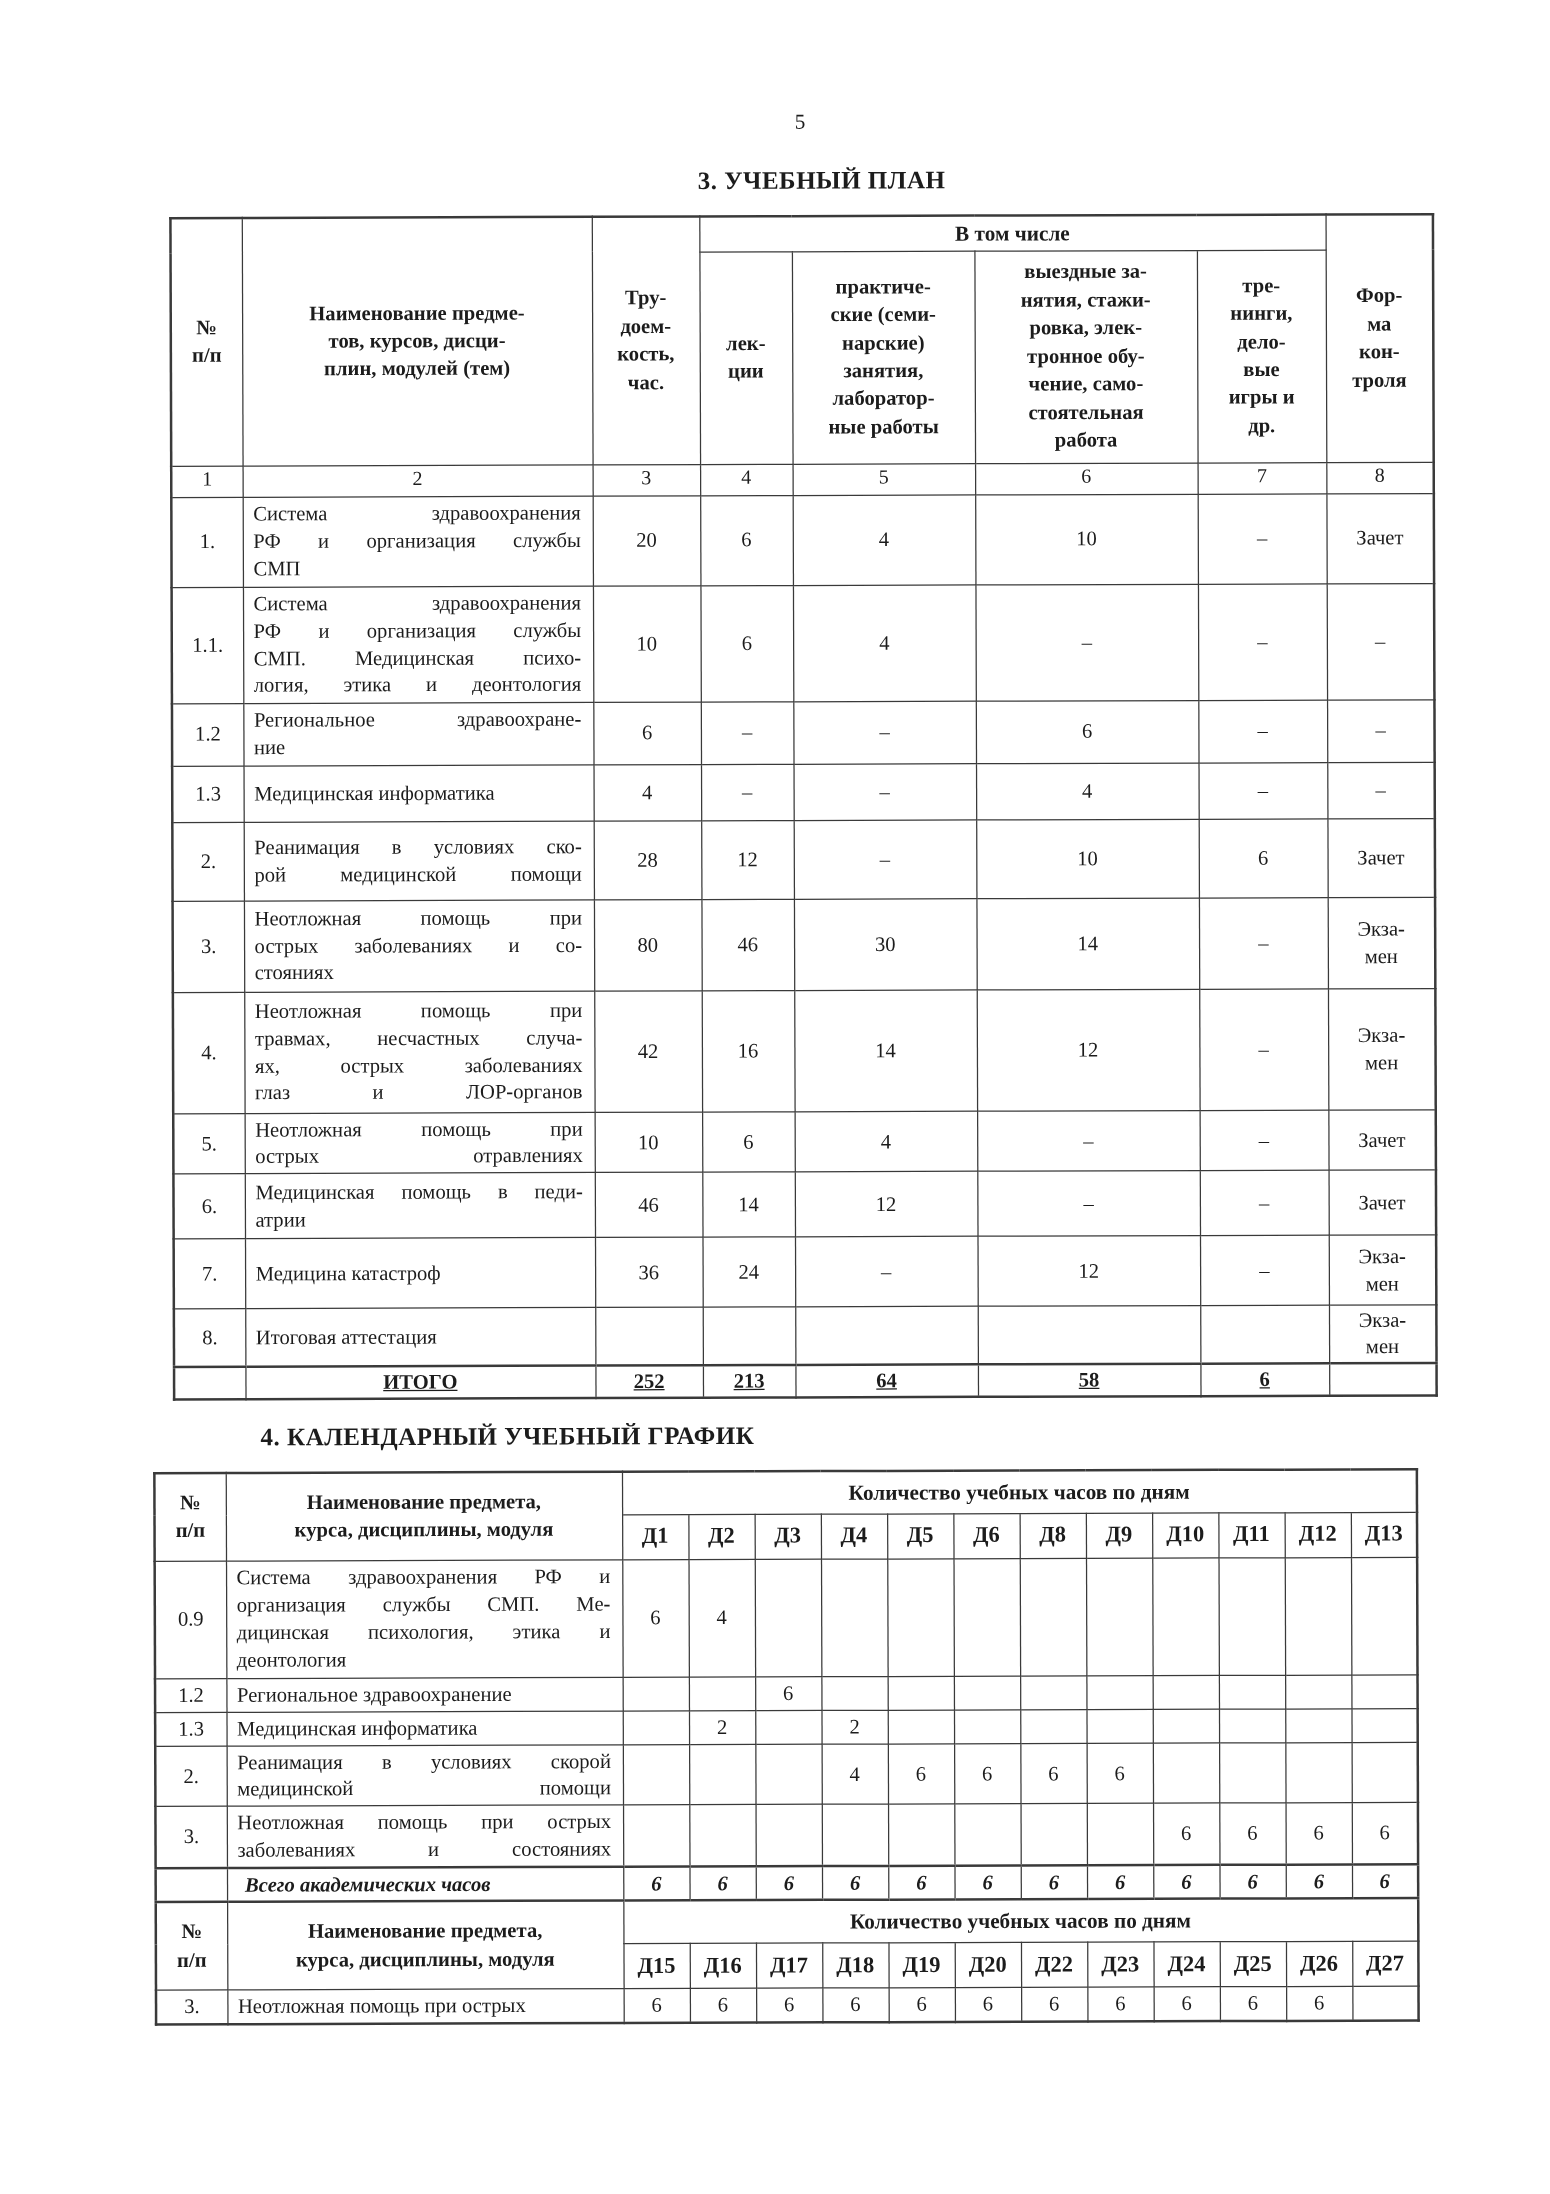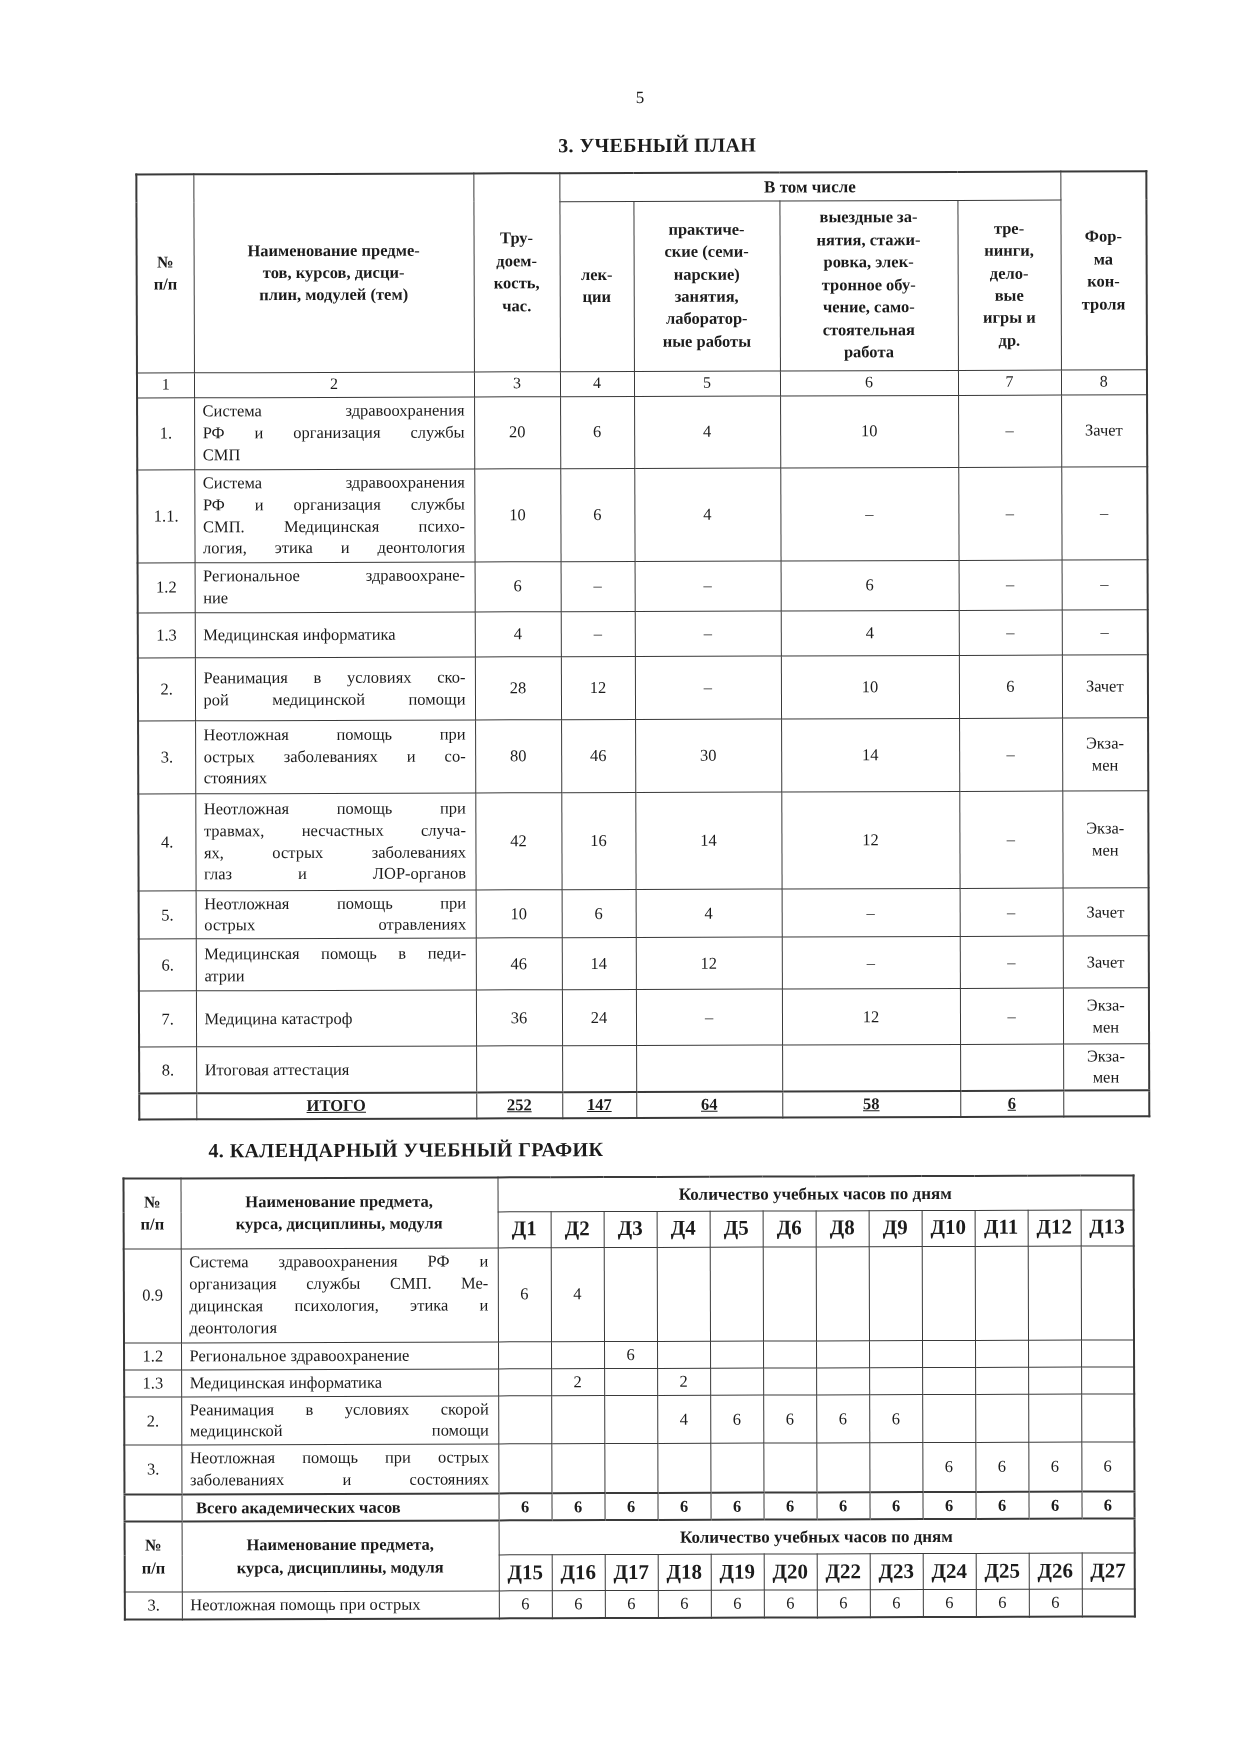--- a/index.html
+++ b/index.html
@@ -32,24 +32,24 @@
   td,th{border:1px solid var(--bd);overflow:hidden;}
   th{font-weight:bold;}
 
   .c{text-align:center;vertical-align:middle;white-space:pre-line;
      font-size:16.5px;line-height:1.3;padding:1px 2px;}
   .hd{font-size:16.5px;line-height:1.36;}
   .nm{text-align:justify;text-align-last:justify;vertical-align:middle;white-space:pre-line;
       font-size:16.5px;line-height:1.32;padding:2px 9px 2px 8px;}
   .nm.one{text-align-last:left;}
   .grp{font-size:17px;}
-  .day{font-size:21px;}
+  .day{font-size:18px;}
   .tot td{font-weight:bold;text-decoration:underline;}
   .tot td{border-top:2px solid var(--bd);}
-  .ital td{font-weight:bold;border-top:2px solid var(--bd);border-bottom:2px solid var(--bd);}
+  .ital td{font-style:italic;font-weight:bold;border-top:2px solid var(--bd);border-bottom:2px solid var(--bd);}
   .ital .lbl{text-align:left;text-align-last:left;padding-left:14px;}
   .colidx{font-size:16px;}
 </style>
 </head>
 <body>
 
 <div class="sheet">
 
   <div class="pagenum">5</div>
 
@@ -243,21 +243,21 @@
         <td class="c"></td>
         <td class="c"></td>
         <td class="c">Экза-
 мен</td>
       </tr>
 
       <tr class="tot" style="height:26px">
         <td class="c"></td>
         <td class="c">ИТОГО</td>
         <td class="c">252</td>
-        <td class="c">147</td>
+        <td class="c">213</td>
         <td class="c">64</td>
         <td class="c">58</td>
         <td class="c">6</td>
         <td class="c"></td>
       </tr>
     </tbody>
   </table>
 
   <div class="title" id="title-schedule">4. КАЛЕНДАРНЫЙ УЧЕБНЫЙ ГРАФИК</div>
 

